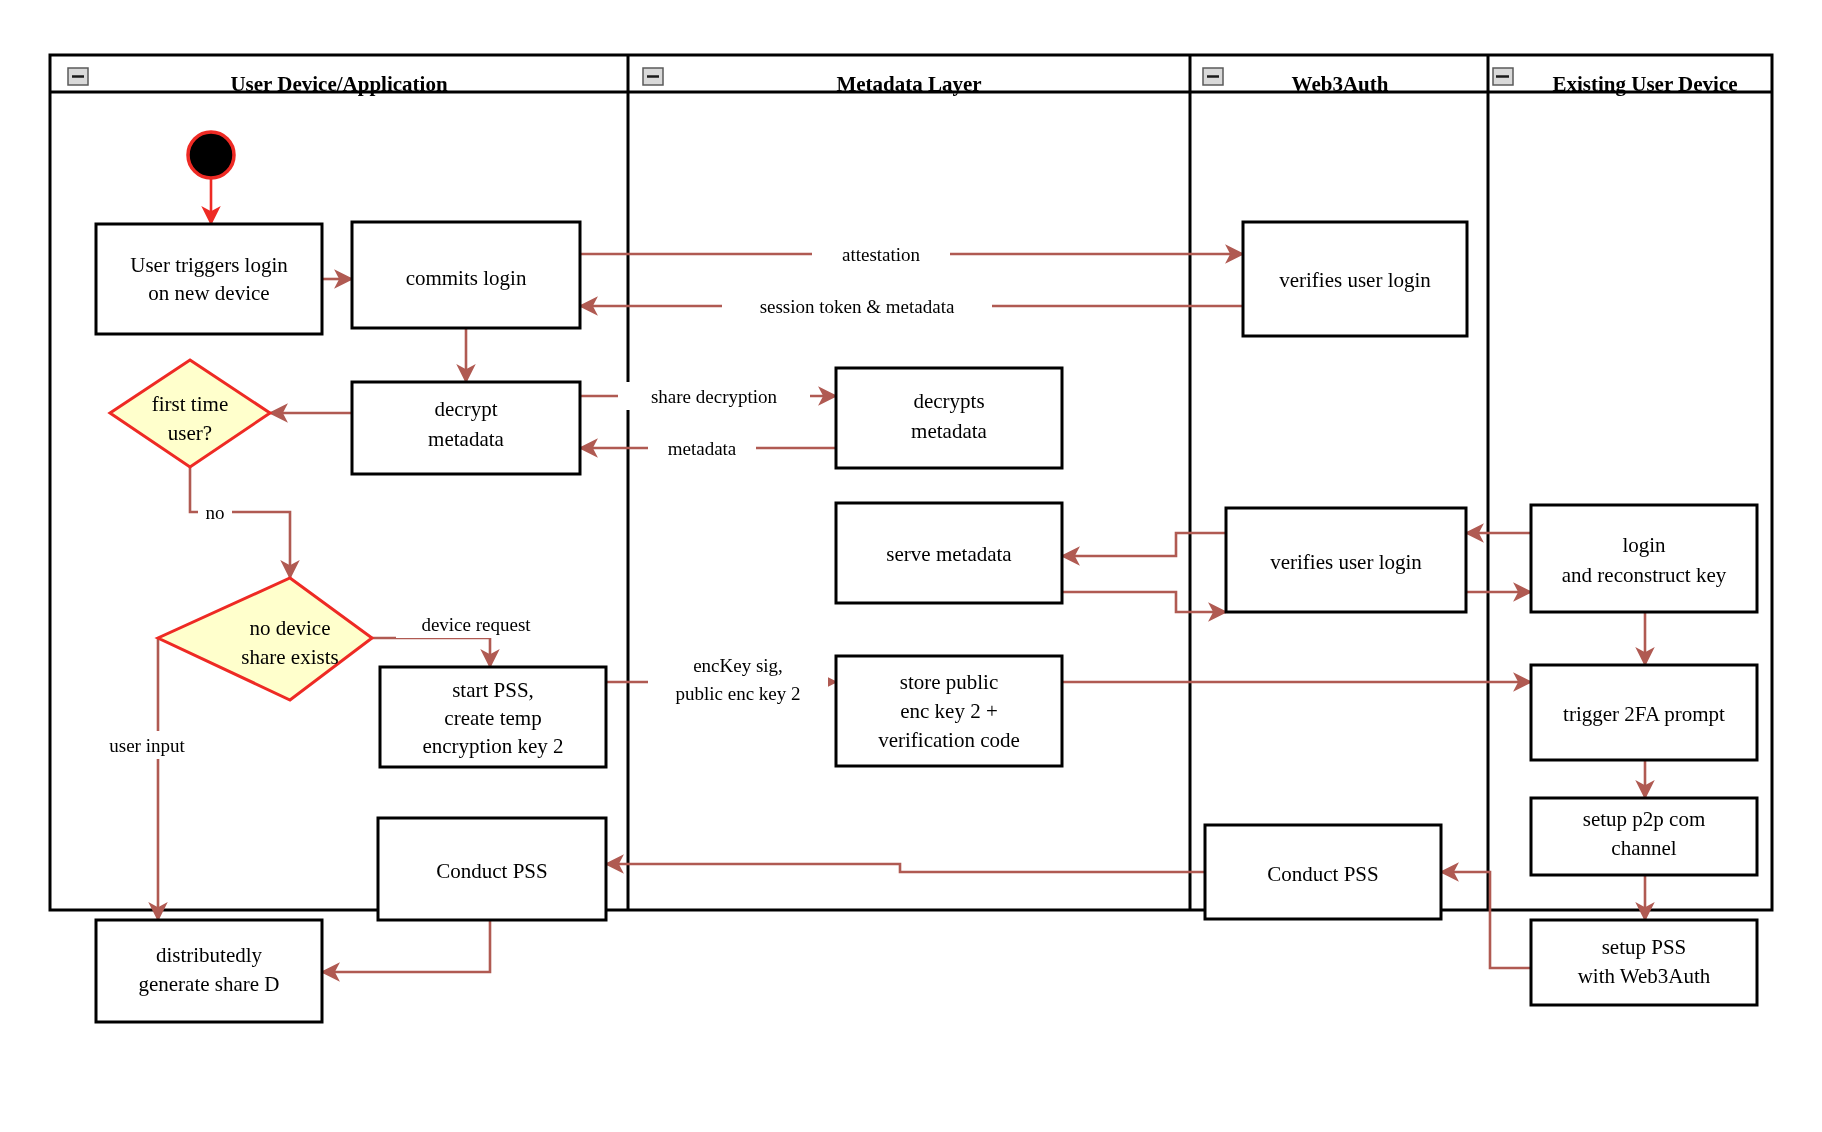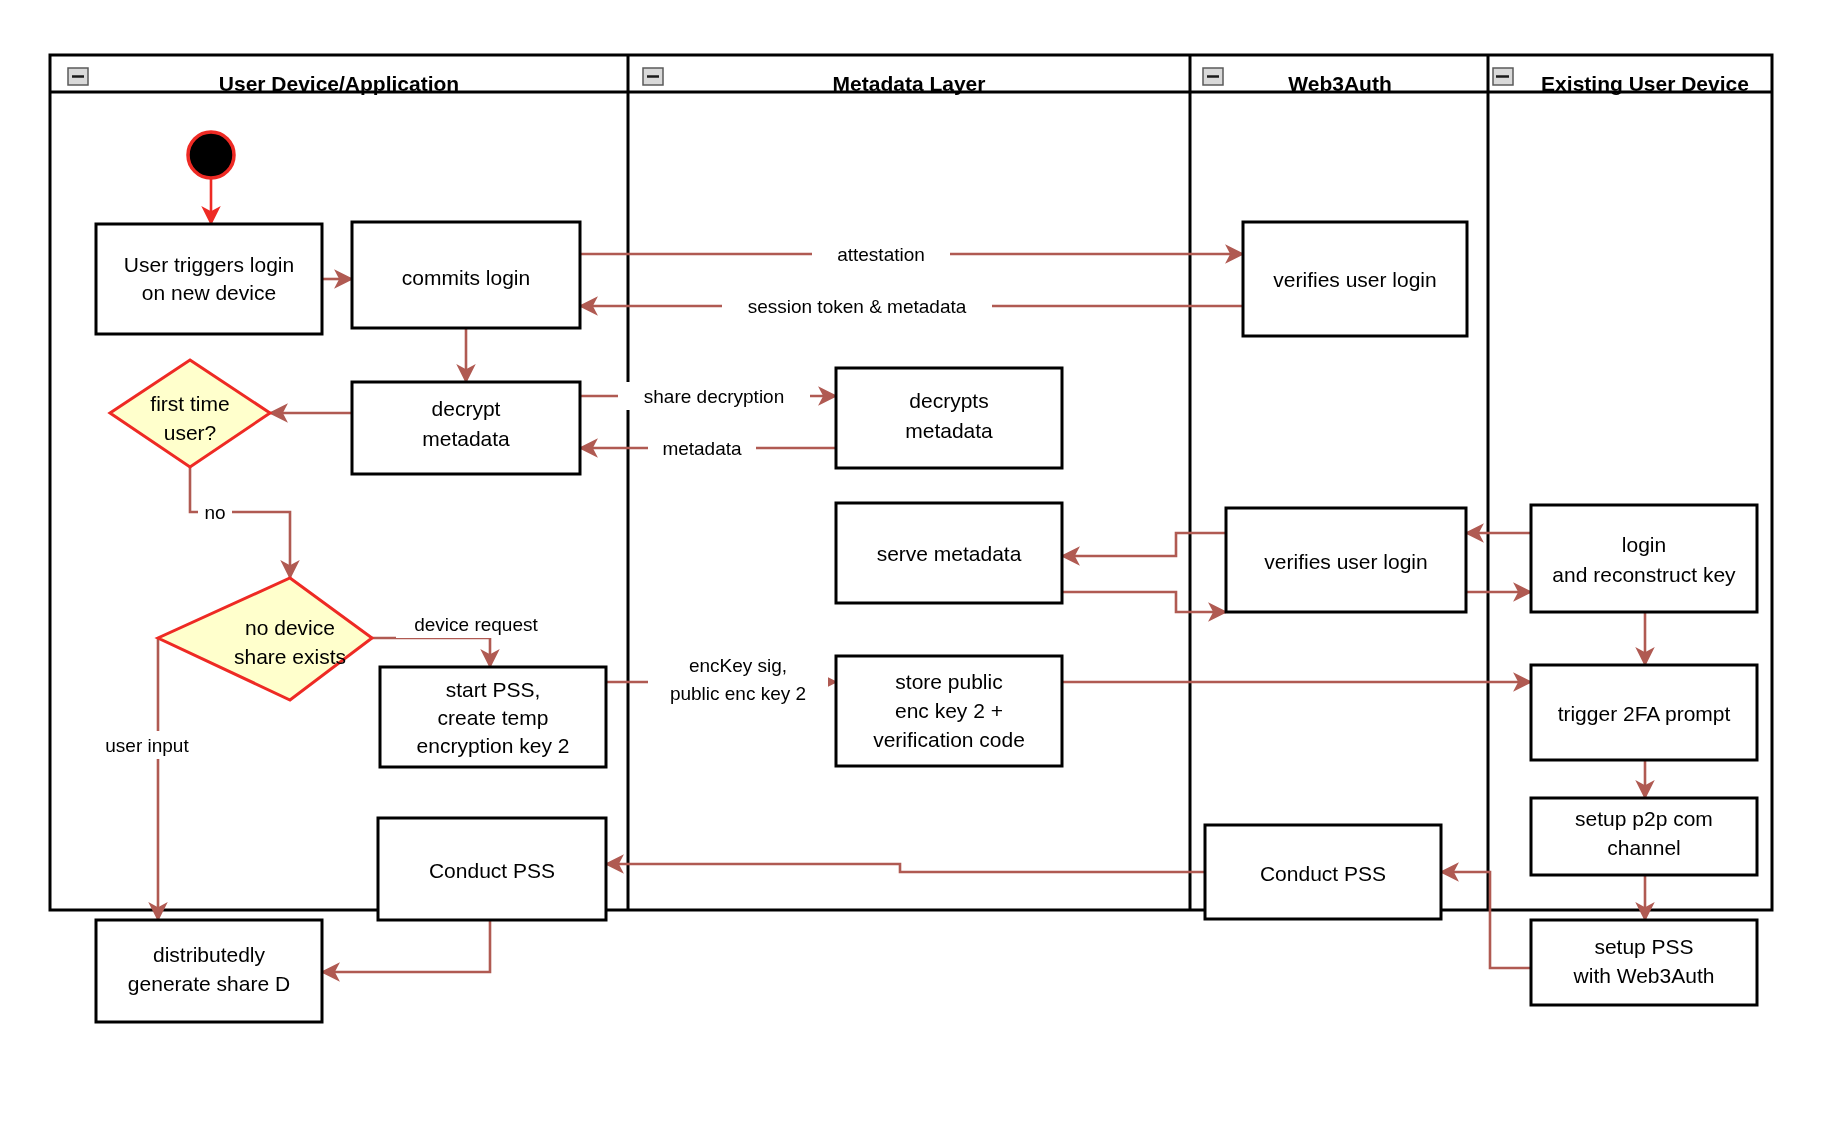--- a/index.html
+++ b/index.html
@@ -1,17 +1,17 @@
 <!DOCTYPE html>
 <html><head>
 <meta charset="utf-8">
 <style>
   html,body{margin:0;padding:0;background:#ffffff;}
   body{width:1822px;height:1132px;font-family:"Liberation Sans",sans-serif;overflow:hidden;}
-  #stage{position:relative;width:1688px;height:1132px;}
+  #stage{position:relative;width:1688px;height:1132px;font-family:Liberation Serif, serif;}
   svg{display:block;}
   .lane-title{font-weight:bold;font-size:21px;fill:#000;}
   .node-text{font-size:21px;fill:#000;}
   .edge-label{font-size:19px;fill:#000;}
   .collapse-box{fill:#d9d9d9;stroke:#5a5a5a;stroke-width:1.5;}
   .collapse-bar{stroke:#1a1a1a;stroke-width:2.5;}
 </style>
 </head>
 <body>
 

